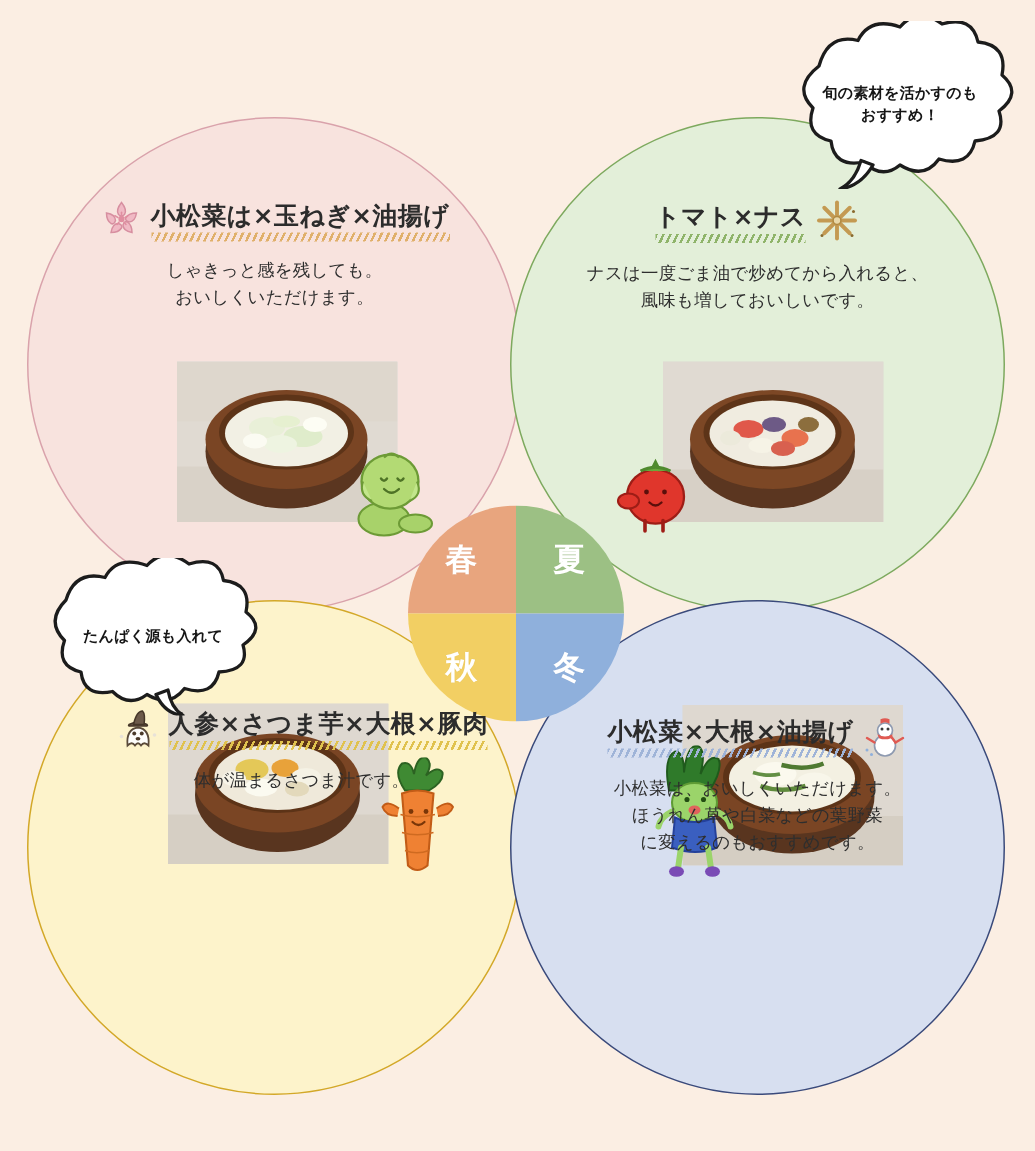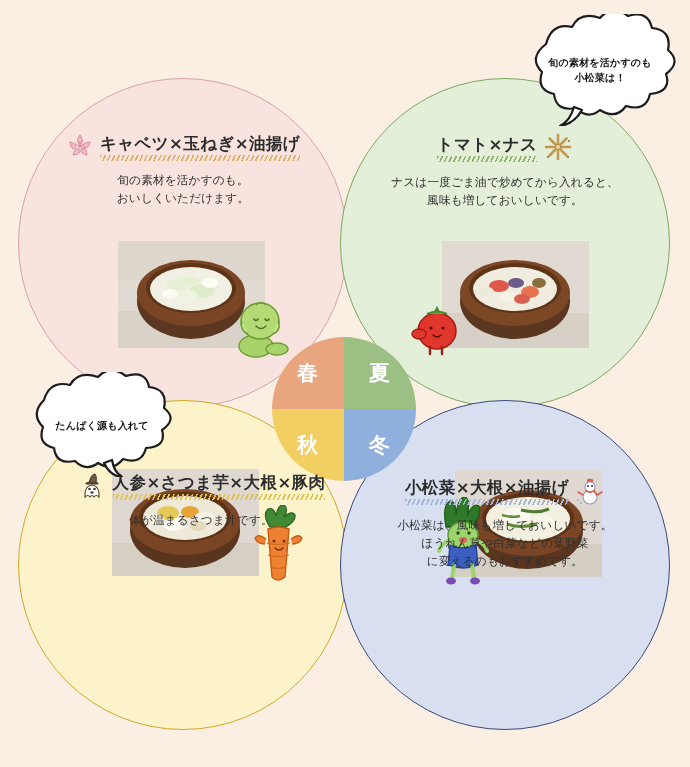--- a/index.html
+++ b/index.html
@@ -241,24 +241,24 @@
         </g>
         <circle cx="14" cy="14" r="2.1" fill="#e08ea0"></circle>
         <g stroke="#e08ea0" stroke-width="1" stroke-linecap="round">
           <path d="M14 11.5 l0 -2"></path>
             <path d="M16.4 13 l2 -1.2"></path>
             <path d="M15.6 16 l1.4 1.6"></path>
           <path d="M12.4 16 l-1.4 1.6"></path>
             <path d="M11.6 13 l-2 -1.2"></path>
         </g>
       </svg>
-      <span class="title-txt sp-ul">キャベツ×玉ねぎ×油揚げ</span>
+      <span class="title-txt sp-ul">小松菜は×玉ねぎ×油揚げ</span>
     </div>
     <div class="desc">
-      <div>旬の素材を活かすのも。</div>
+      <div>しゃきっと感を残しても。</div>
       <div>おいしくいただけます。</div>
     </div>
   </div>
 
   <div class="quad q-summer">
     <div class="title-row">
       <span class="title-txt su-ul">トマト×ナス</span>
       <svg class="ticon" width="30" height="30" viewBox="0 0 30 30">
         <g stroke="#c49a52" stroke-width="2.6" stroke-linecap="round">
           <path d="M15 3 L15 27"></path>
@@ -308,34 +308,34 @@
         <path d="M12 7.5 q3 -2 6 0 l0 -3 q-3 -1.5 -6 0z" fill="#e05a52"></path>
         <circle cx="13" cy="11" r="1" fill="#3a3a3a"></circle>
         <circle cx="17" cy="11" r="1" fill="#3a3a3a"></circle>
         <path d="M8 20 l-5 -3" stroke="#e05a52" stroke-width="1.6" stroke-linecap="round"></path>
         <path d="M22 20 l5 -3" stroke="#e05a52" stroke-width="1.6" stroke-linecap="round"></path>
         <circle cx="3" cy="25" r="1" fill="#8fb0dc"></circle>
         <circle cx="6" cy="28" r="1" fill="#8fb0dc"></circle>
       </svg>
     </div>
     <div class="desc">
-      <div>小松菜は、風味も増しておいしいです。</div>
+      <div>小松菜は、おいしくいただけます。</div>
       <div>ほうれん草や白菜などの葉野菜</div>
       <div>に変えるのもおすすめです。</div>
     </div>
   </div>
 
   <div class="bubble b-summer">
     <svg width="176" height="112" viewBox="0 0 176 112" style="display:block" aria-hidden="true">
       <path d="M34 30 q6 -22 26 -17 q8 -16 28 -9 q12 -14 28 -2 q20 -6 24 12 q20 2 16 22 q14 12 -2 24 q6 18 -16 20 q-4 18 -24 12 q-10 14 -26 4 q-12 10 -24 -2 q-20 4 -22 -14 q-18 -4 -12 -22 q-14 -14 4 -28z" fill="#ffffff" stroke="#1c1c1c" stroke-width="2.2" stroke-linejoin="round"></path>
       <path d="M62 93 q-4 14 -14 19 q14 -2 22 -16z" fill="#ffffff" stroke="#1c1c1c" stroke-width="2.2" stroke-linejoin="round"></path>
     </svg>
     <div class="btxt">
       <div>旬の素材を活かすのも</div>
-      <div>小松菜は！</div>
+      <div>おすすめ！</div>
     </div>
   </div>
 
   <div class="bubble b-autumn">
     <svg width="176" height="105" viewBox="0 0 176 105" style="display:block" aria-hidden="true">
       <path d="M30 28 q6 -20 26 -15 q8 -15 28 -8 q12 -13 28 -1 q20 -6 23 11 q19 2 15 21 q14 11 -2 22 q5 17 -16 18 q-4 17 -23 11 q-10 13 -25 4 q-12 9 -23 -2 q-19 4 -21 -13 q-17 -4 -11 -21 q-13 -13 1 -27z" fill="#ffffff" stroke="#1c1c1c" stroke-width="2.2" stroke-linejoin="round"></path>
       <path d="M98 88 q2 12 10 17 q-12 -1 -18 -14z" fill="#ffffff" stroke="#1c1c1c" stroke-width="2.2" stroke-linejoin="round"></path>
     </svg>
     <div class="btxt">
       <div>たんぱく源も入れて</div>

